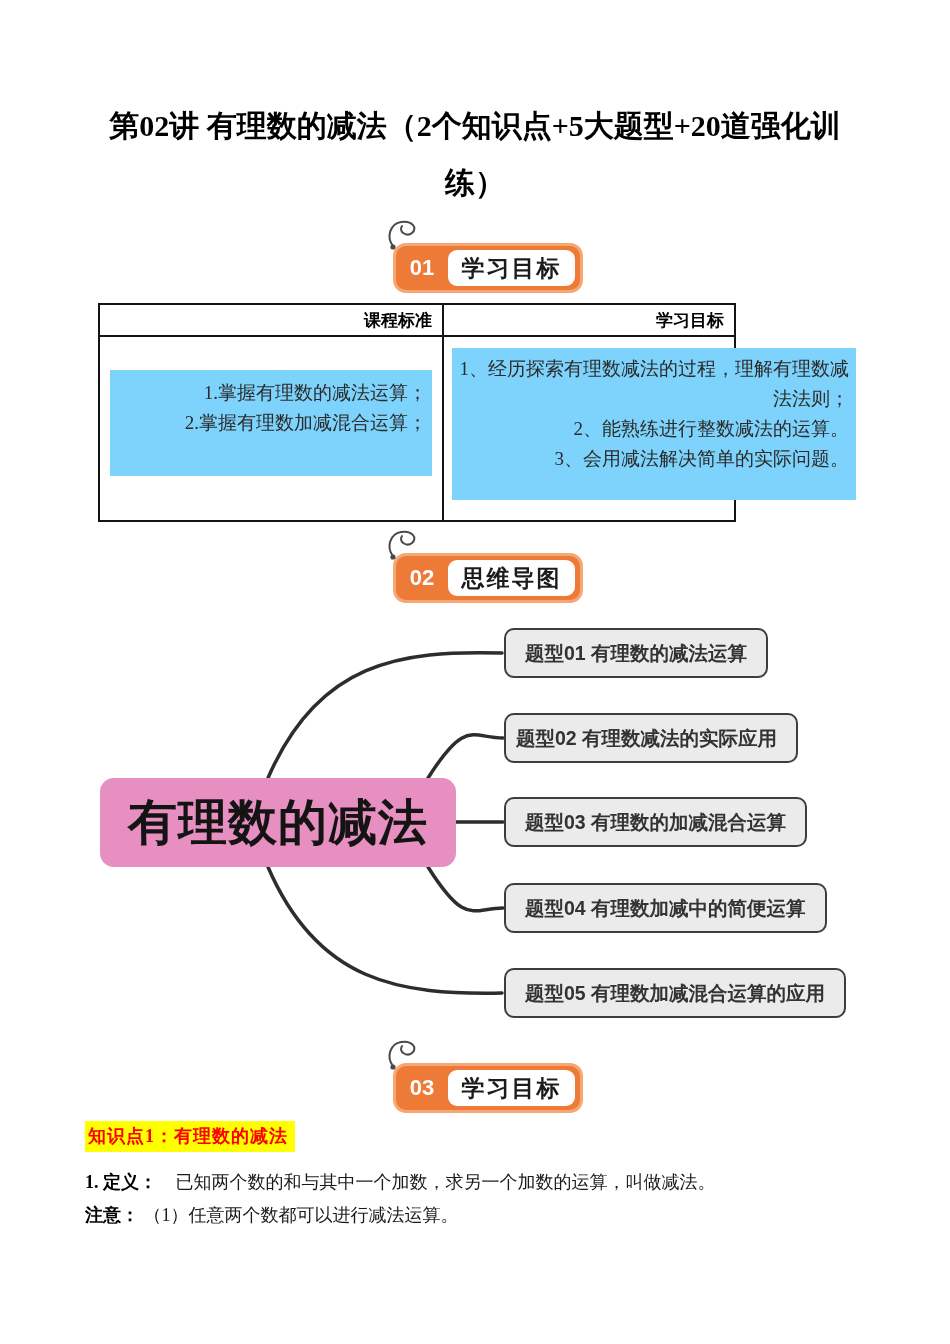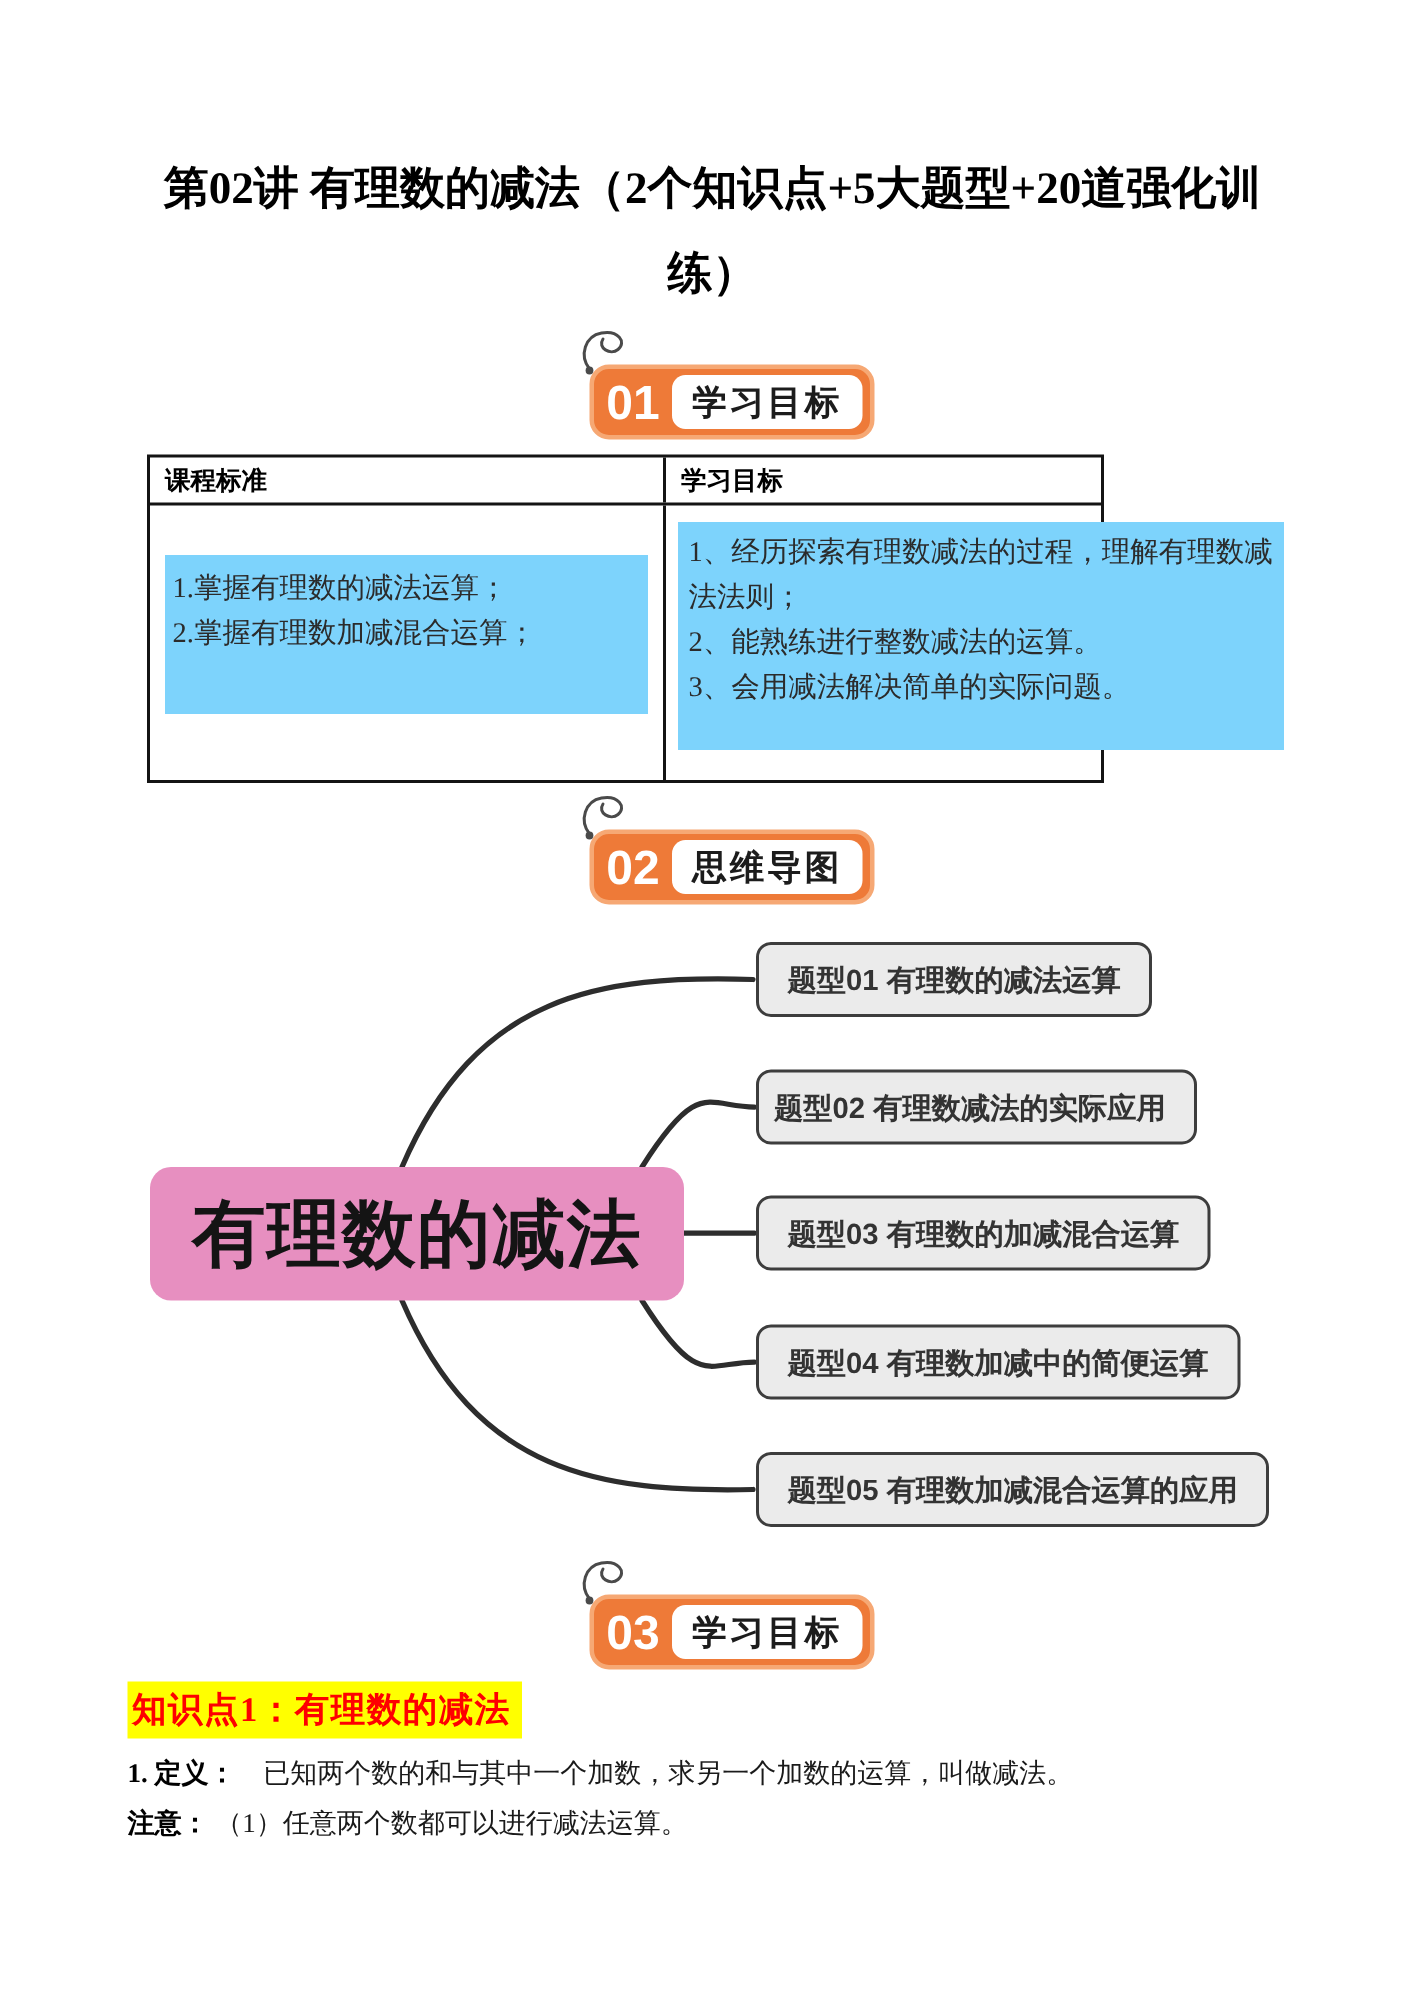--- a/index.html
+++ b/index.html
@@ -14,31 +14,31 @@
   .doc-title { position:absolute; left:60px; right:60px; top:97px; text-align:center;
     font-size:30px; font-weight:bold; line-height:57px; color:#000; }
   .doc-title .tl { display:block; }
 
   
   .badge { position:absolute; left:393px; width:190px; height:50px;
     background:#EE7A38; border:3px solid #F6A874; border-radius:13px; }
   .badge-1 { top:243px; } .badge-2 { top:553px; } .badge-3 { top:1063px; }
   .badge-num { position:absolute; left:0; top:0; bottom:0; width:52px;
     display:flex; align-items:center; justify-content:center;
-    color:#fff; font-weight:800; font-size:32px;
+    color:#fff; font-weight:800; font-size:22px;
     font-family:"Liberation Sans","DejaVu Sans",sans-serif; }
   .badge-pill { position:absolute; left:52px; top:4px; bottom:4px; right:5px;
     background:#fff; border-radius:9px; display:flex; align-items:center; justify-content:center;
     font-weight:800; font-size:23px; color:#1c1c1c; letter-spacing:2px;
     font-family:"Liberation Sans","DejaVu Sans",sans-serif; }
   .pin { position:absolute; left:-12px; top:-29px; width:42px; height:38px; }
 
   
   .obj-table { position:absolute; left:98px; top:303px; width:638px; height:219px;
-    border:2px solid #141414; }
+    border:2px solid #141414;text-align:right; }
   .thead { display:flex; height:32px; border-bottom:2px solid #141414; }
   .th { font-weight:bold; font-size:17px; padding:4px 10px; color:#000; }
   .th-left { width:344px; border-right:2px solid #141414; }
   .th-right { flex:1; }
   .tbody { display:flex; height:183px; }
   .cell { position:relative; }
   .cell-left { width:344px; border-right:2px solid #141414; }
   .cell-right { flex:1; }
   .green { position:absolute; background:#7dd3fc; color:#2b2b2b; font-size:19px; }
   .green p { line-height:30px; }
@@ -54,21 +54,21 @@
     font-family:"Liberation Sans","DejaVu Sans",sans-serif;
     font-weight:800; font-size:49px; color:#141414; letter-spacing:1px; }
   .branch { position:absolute; left:504px; height:50px; display:inline-flex; align-items:center;
     padding:0 19px; background:#EBEBEB; border:2.5px solid #3d3d3d; border-radius:10px;
     font-family:"Liberation Sans","DejaVu Sans",sans-serif;
     font-weight:700; font-size:19.5px; color:#333; white-space:nowrap; }
   .b1 { top:28px; } .b2 { top:113px;padding-left:10px; } .b3 { top:197px; } .b4 { top:283px; } .b5 { top:368px; }
 
   
   .kp-heading { position:absolute; left:85px; top:1121px; display:inline-block;
-    background:#FFFF00; color:#FE0000; font-weight:bold; font-size:23px;
+    background:#FFFF00; color:#FE0000; font-weight:bold; font-size:18px;
     padding:3px 7px 4px 3px; letter-spacing:1px; }
   .kp-line { position:absolute; left:85px; font-size:18px; color:#1a1a1a; }
   .kp-def { top:1170px; }
   .kp-note { top:1203px; }
   .kp-line .lbl { font-weight:bold; color:#000; }
   .kp-def .txt { margin-left:14px; }
 </style>
 </head>
 <body>
 

